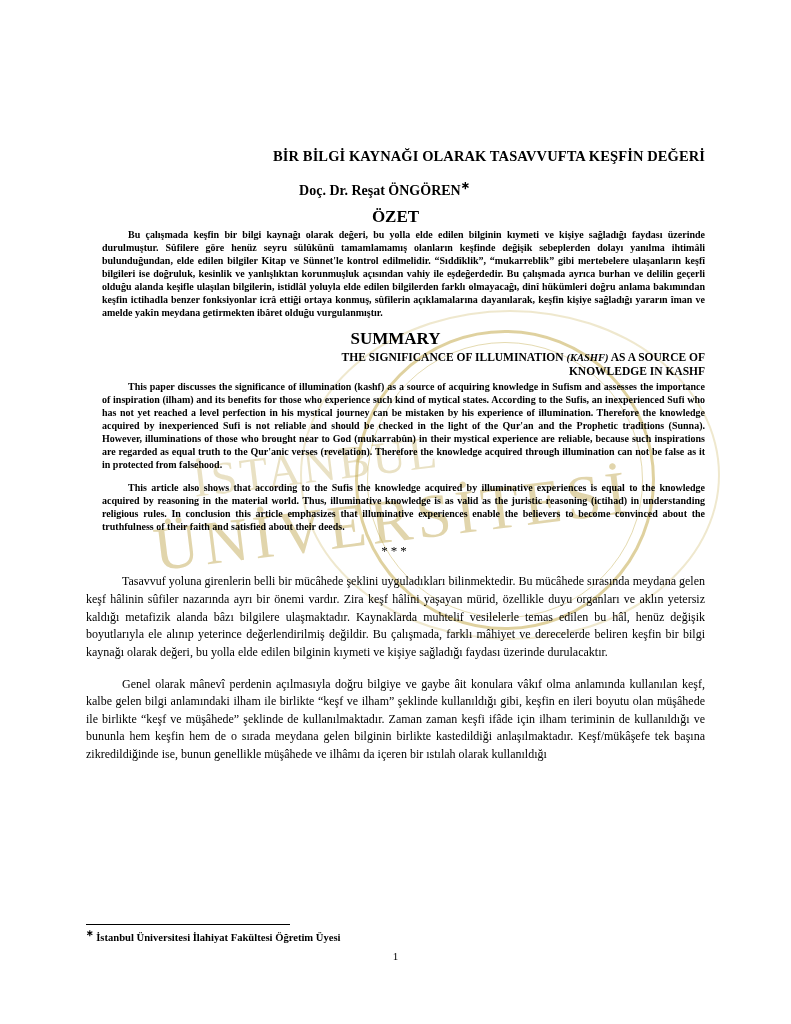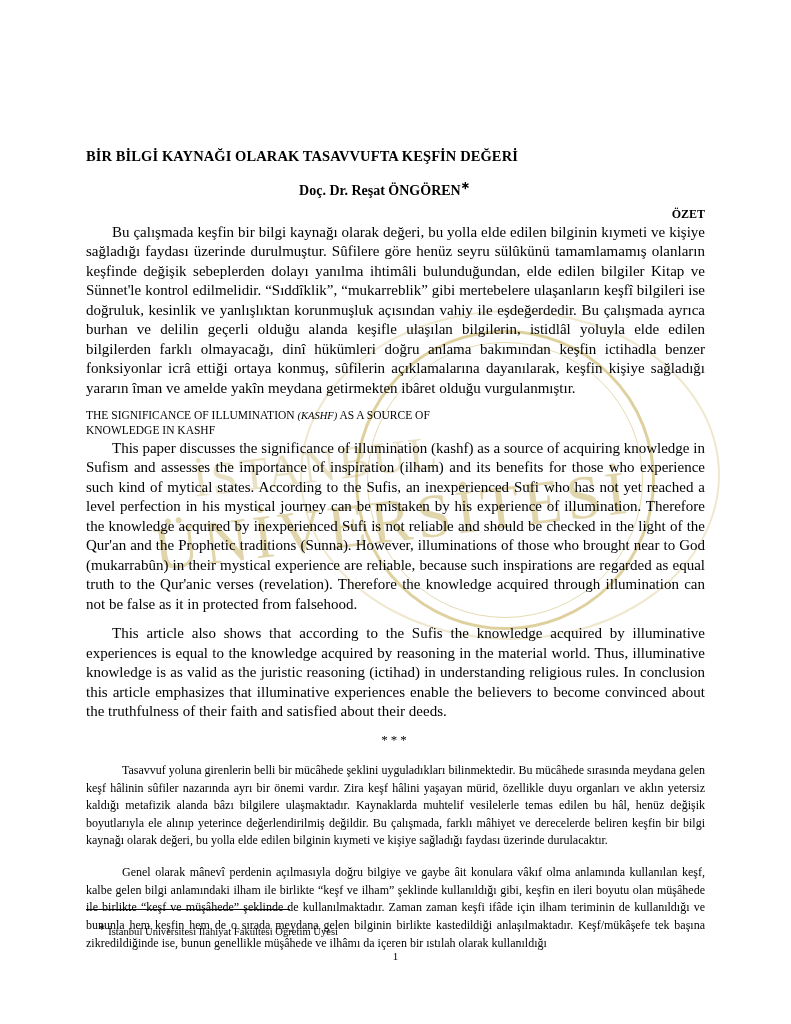--- a/index.html
+++ b/index.html
@@ -81,52 +81,53 @@
     box-sizing: border-box;
   }
   .content {
     position: relative;
     z-index: 2;
     padding: 148px 86px 0 86px;
   }
   h1.title {
     font-size: 14.5px;
     font-weight: bold;
-    text-align: left;
+    text-align: right;
     margin: 0 0 14px 0;
     letter-spacing: 0.1px;
   }
   .author {
     text-align: center;
     font-size: 14px;
     font-weight: bold;
     margin: 0 0 8px 0;
     padding-right: 22px;
   }
   .author sup {
     font-size: 11px;
     vertical-align: super;
   }
   .section-head {
-    text-align: right;
-    font-size: 12px;
+    text-align: center;
+    font-size: 17px;
     font-weight: bold;
     margin: 8px 0 1px 0;
   }
   .abstract {
-    font-size: 15px;
+    font-size: 10px;
     line-height: 1.30;
     text-align: justify;
-    margin: 0 0 10px 0;
+    margin: 0 0 10px 16px;
+    font-weight: bold;
   }
   .abstract .indent { display: inline-block; width: 26px; }
   .summary-head {
-    text-align: left;
+    text-align: right;
     font-size: 11.5px;
-    font-weight: normal;
+    font-weight: bold;
     line-height: 1.25;
     margin: 0 0 2px 0;
   }
   .summary-head .small { font-size: 10.5px; }
   em { font-style: italic; }
   .stars {
     text-align: center;
     font-size: 13px;
     letter-spacing: 3px;
     margin: 4px 0 14px 0;
@@ -140,21 +141,22 @@
   }
   .footnote-rule {
     width: 204px;
     height: 0;
     border-top: 1px solid #000;
     margin: 6px 0 3px 0;
   }
   .footnote {
     font-size: 10.6px;
     line-height: 1.25;
-    margin: 12px;
+    margin: 0;
+    font-weight: bold;
   }
   .footnote sup { font-size: 9px; vertical-align: super; }
   .pagenum {
     text-align: center;
     font-size: 11px;
     margin-top: 6px;
   }
   .footer-block {
     position: absolute;
     left: 86px;
@@ -181,20 +183,21 @@
     <h1 class="title">BİR BİLGİ KAYNAĞI OLARAK TASAVVUFTA KEŞFİN DEĞERİ</h1>
 
     <div class="author">
       <span>Doç. Dr. Reşat ÖNGÖREN</span><sup>∗</sup>
     </div>
 
     <div class="section-head">ÖZET</div>
 
     <p class="abstract"><span class="indent"></span><span>Bu çalışmada keşfin bir bilgi kaynağı olarak değeri, bu yolla elde edilen bilginin kıymeti ve kişiye sağladığı faydası üzerinde durulmuştur. Sûfilere göre henüz seyru sülûkünü tamamlamamış olanların keşfinde değişik sebeplerden dolayı yanılma ihtimâli bulunduğundan, elde edilen bilgiler Kitap ve Sünnet'le kontrol edilmelidir. “Sıddîklik”, “mukarreblik” gibi mertebelere ulaşanların keşfî bilgileri ise doğruluk, kesinlik ve yanlışlıktan korunmuşluk açısından vahiy ile eşdeğerdedir. Bu çalışmada ayrıca burhan ve delilin geçerli olduğu alanda keşifle ulaşılan bilgilerin, istidlâl yoluyla elde edilen bilgilerden farklı olmayacağı, dinî hükümleri doğru anlama bakımından keşfin ictihadla benzer fonksiyonlar icrâ ettiği ortaya konmuş, sûfilerin açıklamalarına dayanılarak, keşfin kişiye sağladığı yararın îman ve amelde yakîn meydana getirmekten ibâret olduğu vurgulanmıştır.</span></p>
 
+    <div class="section-head">SUMMARY</div>
 
     <div class="summary-head">
       <span>THE SIGNIFICANCE OF ILLUMINATION </span><em class="small">(KASHF)</em><span> AS  A  SOURCE OF</span><br>
       <span>KNOWLEDGE IN KASHF</span>
     </div>
 
     <p class="abstract"><span class="indent"></span><span>This paper discusses the significance of illumination (kashf) as a source of acquiring knowledge in Sufism and assesses the importance of inspiration (ilham) and its benefits for those who experience such kind of mytical states. According to the Sufis, an inexperienced Sufi who has not yet reached a level perfection in his mystical journey can be mistaken by his experience of illumination. Therefore the knowledge acquired by inexperienced Sufi is not reliable and should be checked in the light of the Qur'an and the Prophetic traditions (Sunna). However, illuminations of those who brought near to God (mukarrabûn) in their mystical experience are reliable, because such inspirations are regarded as equal truth to the Qur'anic verses (revelation). Therefore the knowledge acquired through illumination can not be false as it in protected from falsehood.</span></p>
 
     <p class="abstract"><span class="indent"></span><span>This article also shows that according to the Sufis the knowledge acquired by illuminative experiences is equal to the knowledge acquired by reasoning in the material world. Thus, illuminative knowledge is as valid as the juristic reasoning (ictihad) in understanding religious rules. In conclusion this article emphasizes that illuminative experiences enable the believers to become convinced about the truthfulness of their faith and satisfied about their deeds.</span></p>
 

